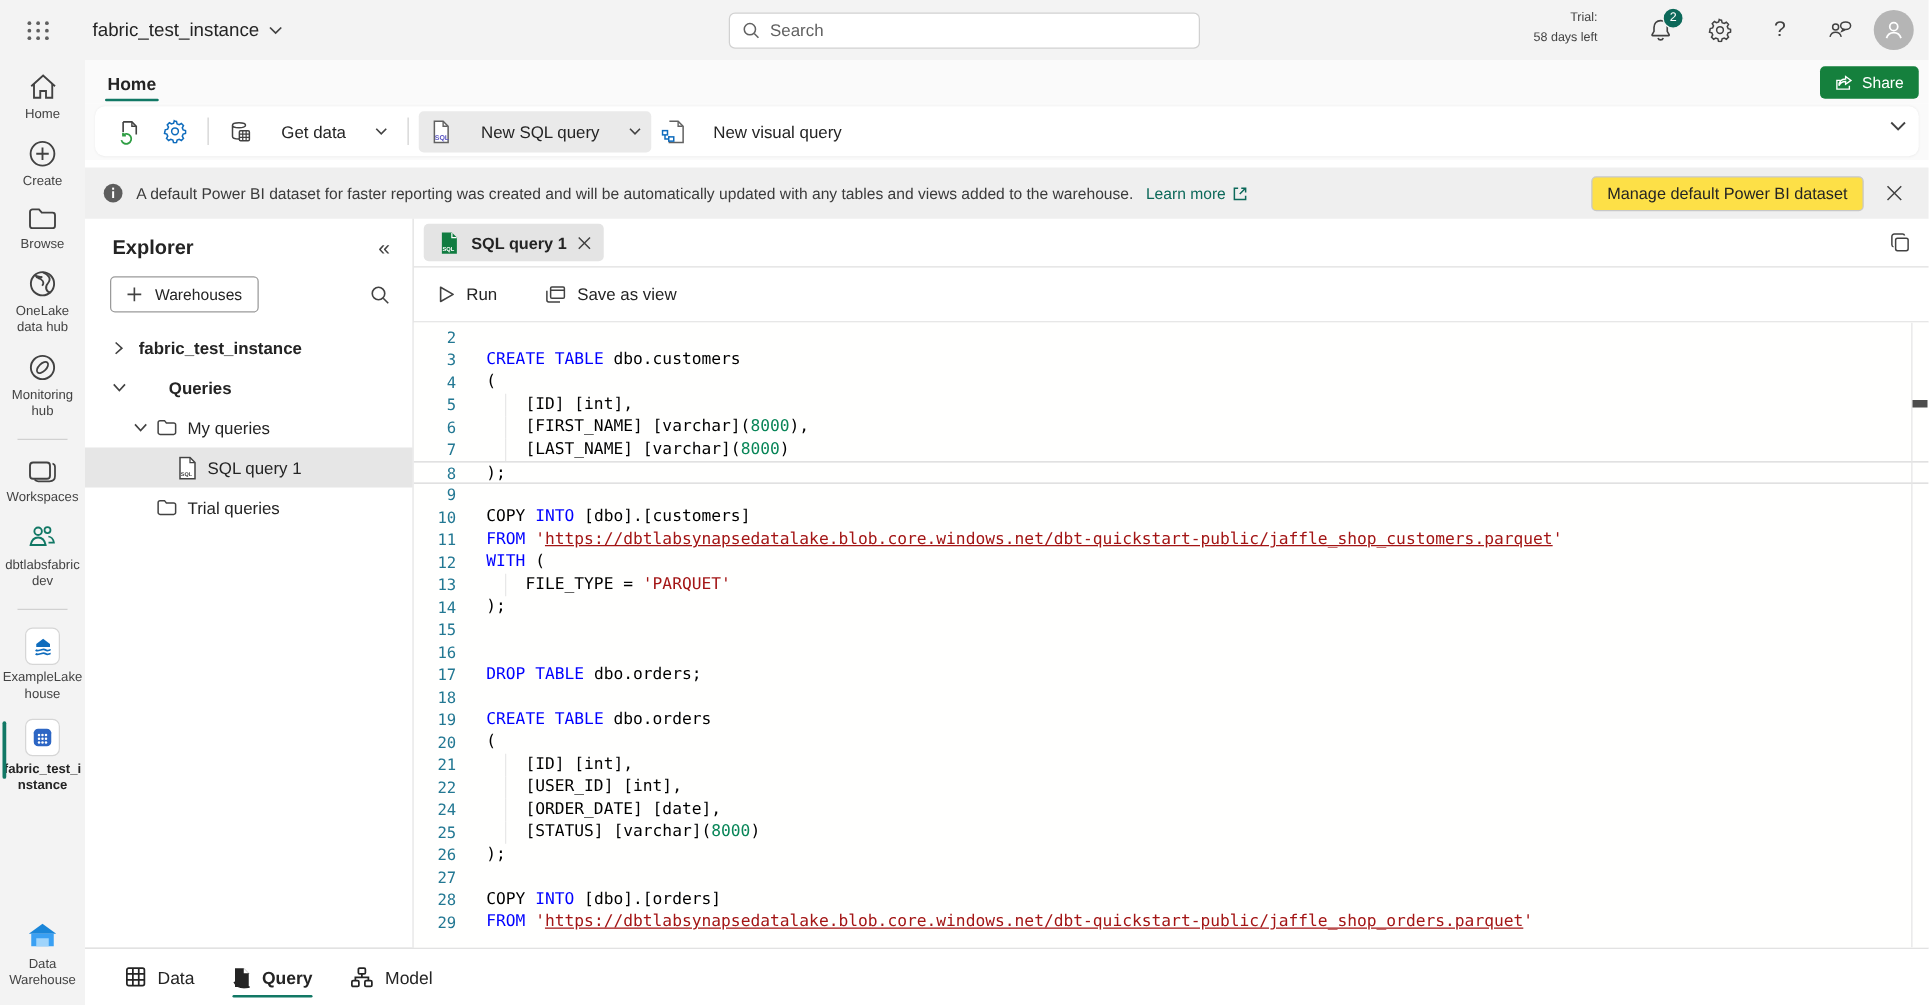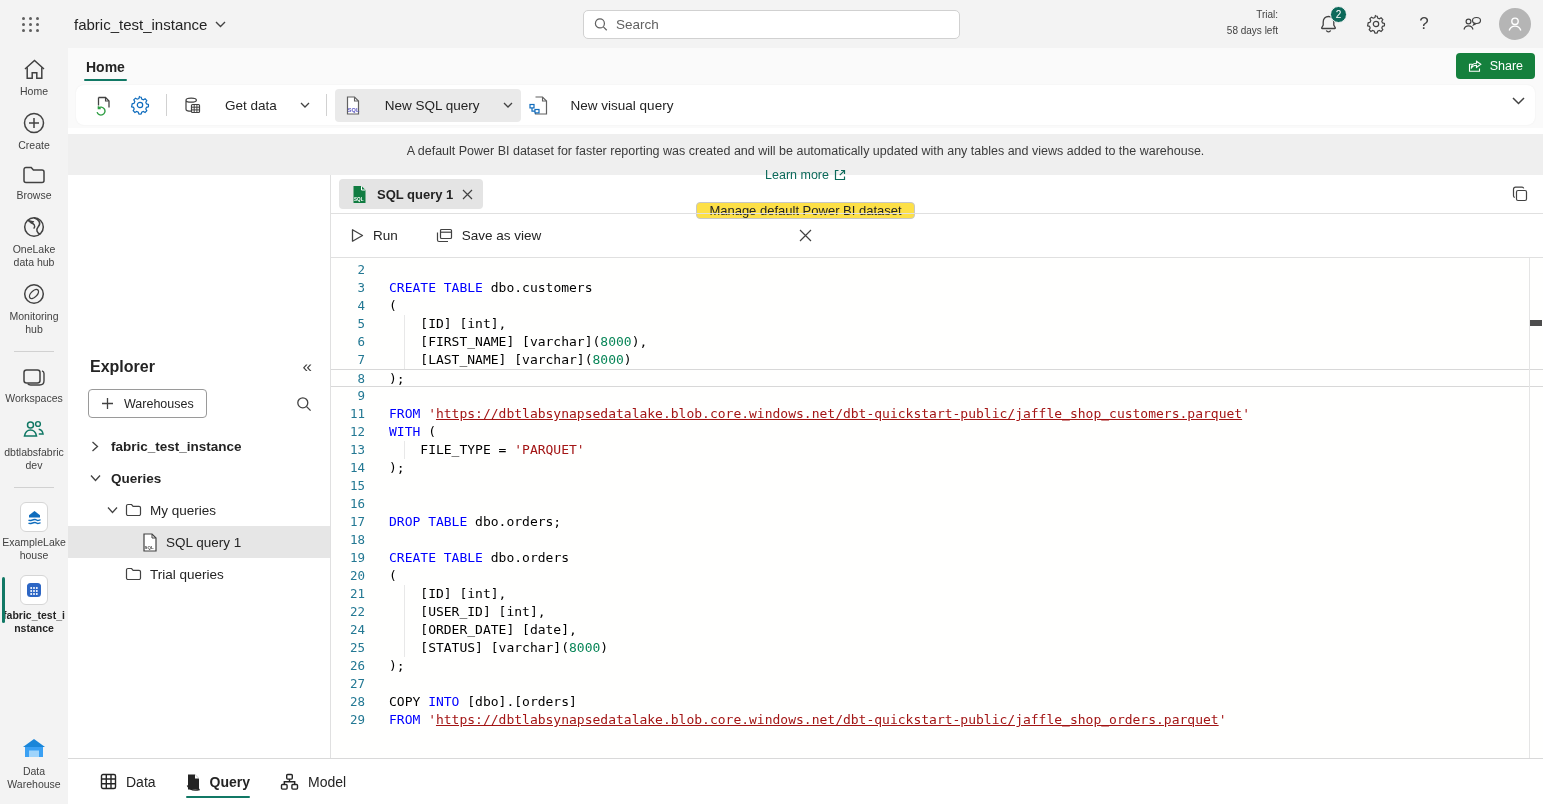--- a/index.html
+++ b/index.html
@@ -43,30 +43,30 @@
   .share-btn { position:absolute; right:8px; bottom:4px; background:#15803d; color:#fff; border:none; border-radius:4px; height:26px; padding:0 12px; font-size:12.5px; display:flex; align-items:center; gap:7px; cursor:pointer; font-family:"Liberation Sans",sans-serif; }
 
   .toolbarrow { height:45px; background:#fafafa; padding:2px 8px; }
   .toolbar-inner { background:#fff; border-radius:8px; height:40px; display:flex; align-items:center; padding:0 10px; position:relative; box-shadow:0 0 2px rgba(0,0,0,.06); }
   .tb-btn { display:flex; align-items:center; gap:23px; font-size:13.5px; color:#242424; padding:6px 8px; border-radius:4px; cursor:pointer; }
   .tb-btn.hl { background:#eaeaea; }
   .tb-sep { width:1px; height:22px; background:#d1d1d1; margin:0 8px; }
   .tb-collapse { position:absolute; right:10px; top:12px; cursor:pointer; }
 
   .banner-wrap { padding:6px 0 0 0; background:#fff; }
-  .banner { height:41px; background:#efefef; display:flex; align-items:center; padding:0 14px; gap:10px; font-size:12.5px; color:#3b3b3b;flex-direction:column; }
+  .banner { height:41px; background:#efefef; display:flex; align-items:center; padding:0 14px; gap:10px; font-size:12.5px; color:#3b3b3b; }
   .banner .lm { color:#0c695a; display:flex; gap:5px; align-items:center; cursor:pointer; white-space:nowrap; }
   .banner .spacer { flex:1; }
   .manage-btn { background:#fde047; border:1px solid #c7c7c7; border-radius:4px; height:28px; padding:0 12px; font-size:13px; color:#242424; cursor:pointer; white-space:nowrap; font-family:"Liberation Sans",sans-serif; }
   .banner-x { width:28px; height:28px; display:flex; align-items:center; justify-content:center; cursor:pointer; }
 
   .content { flex:1; display:flex; min-height:0; }
 
   
-  #explorer { width:263px; border-right:1px solid #e0e0e0; display:flex; flex-direction:column; padding-top:10px;justify-content:center; }
+  #explorer { width:263px; border-right:1px solid #e0e0e0; display:flex; flex-direction:column; padding-top:10px; }
   .exp-head { display:flex; align-items:center; justify-content:space-between; padding:4px 18px 10px 22px; }
   .exp-title { font-size:16px; font-weight:bold; }
   .exp-collapse { font-size:17px; color:#424242; cursor:pointer; }
   .exp-actions { display:flex; align-items:center; justify-content:space-between; padding:2px 18px 12px 20px; }
   .wh-btn { display:flex; align-items:center; gap:10px; border:1px solid #9a9a9a; border-radius:4px; background:#fff; height:29px; padding:0 12px; font-size:12.5px; color:#242424; cursor:pointer; font-family:"Liberation Sans",sans-serif; }
   .tree { font-size:13.5px; }
   .tree-row { height:32px; display:flex; align-items:center; cursor:pointer; color:#242424; }
   .tree-row.selected { background:#e6e6e6; }
   .tree-row .t-chev { width:14px; display:flex; justify-content:center; color:#424242; }
   .tree-row .t-icon { margin-right:8px; display:flex; }
@@ -397,21 +397,21 @@
       </div>
       <div class="tree">
           <div class="tree-row bold" style="padding-left: 20px;">
             <span class="t-chev">
               <svg width="8" height="11" viewBox="0 0 8 11">
                 <path d="M1.5 1l5 4.5-5 4.5" fill="none" stroke="#424242" stroke-width="1.3"></path>
               </svg>
             </span>
             <span style="margin-left: 9px;">fabric_test_instance</span>
           </div>
-          <div class="tree-row bold" style="padding-left: 20px;">
+          <div class="tree-row bold" style="padding-left: 20px; gap: 24px;">
             <span class="t-chev">
               <svg width="11" height="8" viewBox="0 0 11 8">
                 <path d="M1 1.5l4.5 5 4.5-5" fill="none" stroke="#424242" stroke-width="1.3"></path>
               </svg>
             </span>
             <span style="margin-left: 9px;">Queries</span>
           </div>
           <div class="tree-row" style="padding-left: 37px;">
             <span class="t-chev">
               <svg width="11" height="8" viewBox="0 0 11 8">
@@ -487,20 +487,21 @@
       <div class="code-wrap">
         <div class="code-lines">
             <div class="code-row"><div class="ln">2</div><div class="cd"></div></div>
             <div class="code-row"><div class="ln">3</div><div class="cd"><span class="tk-k">CREATE</span><span class="tk-d"> </span><span class="tk-k">TABLE</span><span class="tk-d"> dbo.customers</span></div></div>
             <div class="code-row"><div class="ln">4</div><div class="cd"><span class="tk-d">(</span></div></div>
             <div class="code-row guide"><div class="ln">5</div><div class="cd"><span class="tk-d">    [ID] [int],</span></div></div>
             <div class="code-row guide"><div class="ln">6</div><div class="cd"><span class="tk-d">    [FIRST_NAME] [varchar](</span><span class="tk-n">8000</span><span class="tk-d">),</span></div></div>
             <div class="code-row guide"><div class="ln">7</div><div class="cd"><span class="tk-d">    [LAST_NAME] [varchar](</span><span class="tk-n">8000</span><span class="tk-d">)</span></div></div>
             <div class="code-row current"><div class="ln">8</div><div class="cd"><span class="tk-d">);</span></div></div>
             <div class="code-row"><div class="ln">9</div><div class="cd"></div></div>
+            <div class="code-row"><div class="ln">10</div><div class="cd"><span class="tk-d">COPY </span><span class="tk-k">INTO</span><span class="tk-d"> [dbo].[customers]</span></div></div>
             <div class="code-row"><div class="ln">11</div><div class="cd"><span class="tk-k">FROM</span><span class="tk-d"> </span><span class="tk-s">'</span><span class="tk-u">https://dbtlabsynapsedatalake.blob.core.windows.net/dbt-quickstart-public/jaffle_shop_customers.parquet</span><span class="tk-s">'</span></div></div>
             <div class="code-row"><div class="ln">12</div><div class="cd"><span class="tk-k">WITH</span><span class="tk-d"> (</span></div></div>
             <div class="code-row guide"><div class="ln">13</div><div class="cd"><span class="tk-d">    FILE_TYPE = </span><span class="tk-s">'PARQUET'</span></div></div>
             <div class="code-row"><div class="ln">14</div><div class="cd"><span class="tk-d">);</span></div></div>
             <div class="code-row"><div class="ln">15</div><div class="cd"></div></div>
             <div class="code-row"><div class="ln">16</div><div class="cd"></div></div>
             <div class="code-row"><div class="ln">17</div><div class="cd"><span class="tk-k">DROP</span><span class="tk-d"> </span><span class="tk-k">TABLE</span><span class="tk-d"> dbo.orders;</span></div></div>
             <div class="code-row"><div class="ln">18</div><div class="cd"></div></div>
             <div class="code-row"><div class="ln">19</div><div class="cd"><span class="tk-k">CREATE</span><span class="tk-d"> </span><span class="tk-k">TABLE</span><span class="tk-d"> dbo.orders</span></div></div>
             <div class="code-row"><div class="ln">20</div><div class="cd"><span class="tk-d">(</span></div></div>

